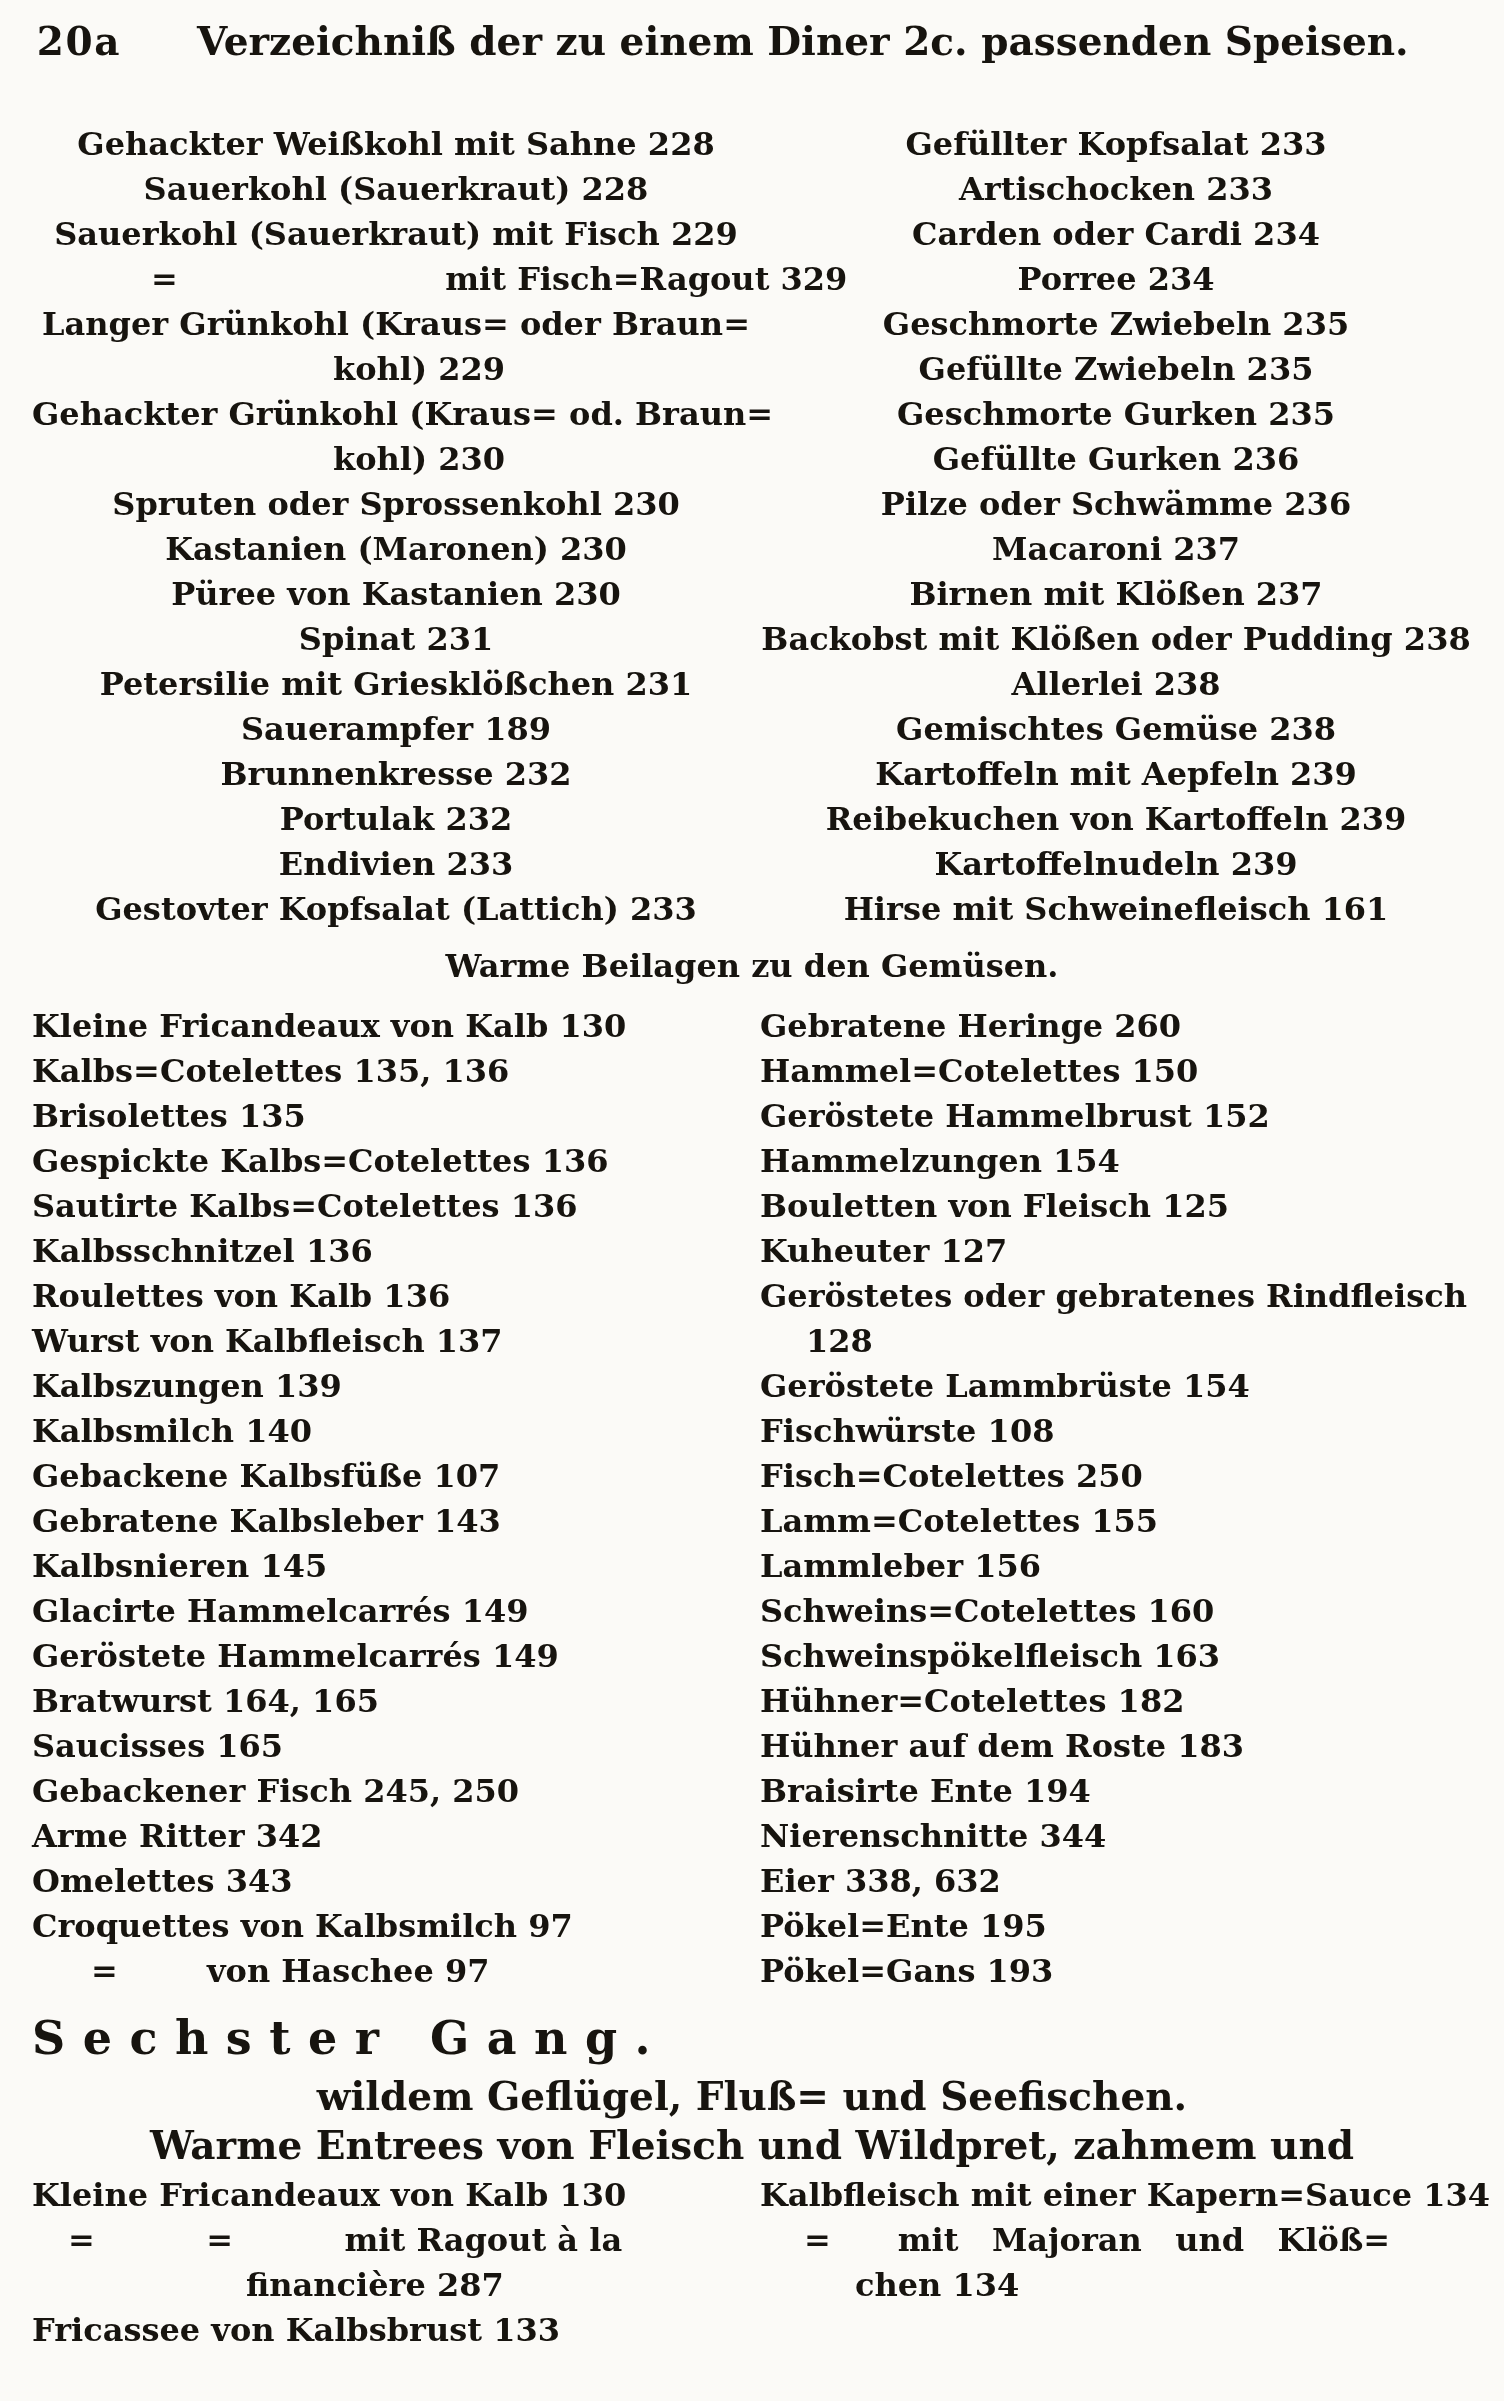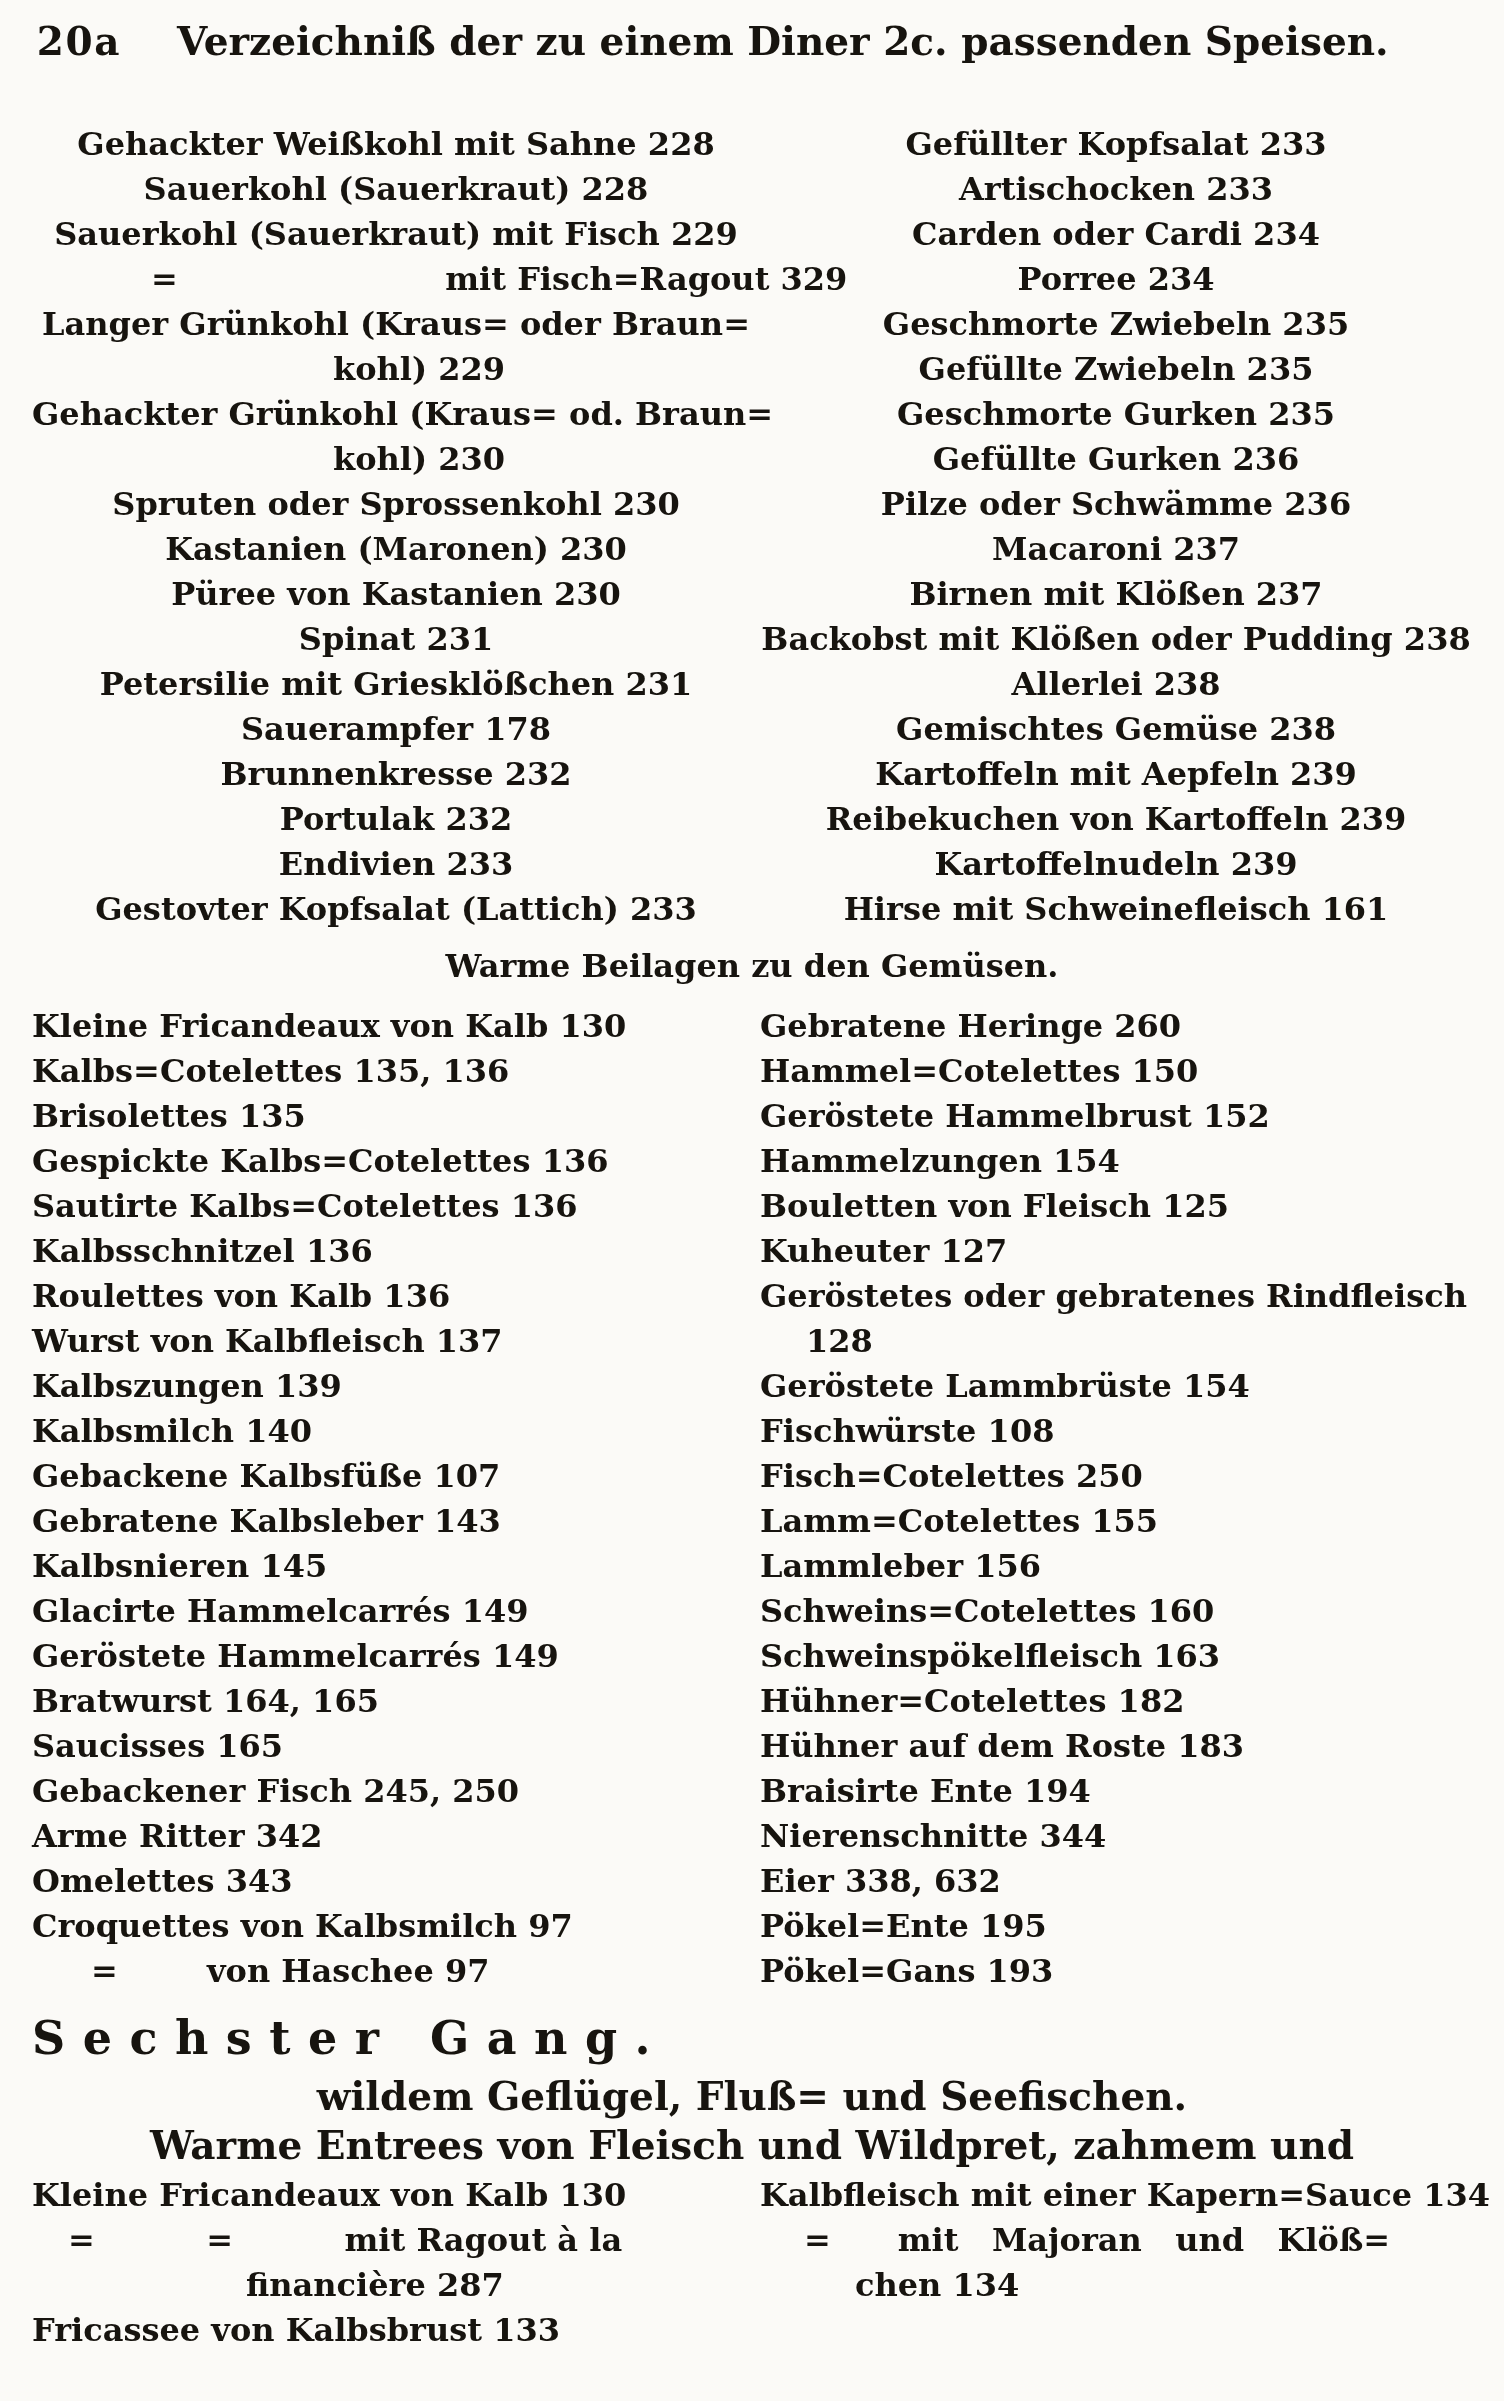--- a/index.html
+++ b/index.html
@@ -14,21 +14,21 @@
     width: 1504px;
     height: 2401px;
     padding: 17.4px 32px 0 32px;
     font-family: "DejaVu Serif", serif;
     font-weight: 700;
     color: #17140f;
   }
   .header {
     display: flex;
     align-items: baseline;
-    gap: 56px;
+    gap: 76px;
     font-size: 39px;
     line-height: 48px;
     padding-left: 4.7px;
   }
   .pagenum { letter-spacing: 1.6px; }
   .cols {
     display: grid;
     grid-template-columns: 728px 1fr;
   }
   .cols.s1 { margin-top: 57px; text-align: center; }
@@ -82,21 +82,21 @@
         <div class="line i150">=                        mit Fisch=Ragout 329</div>
         <div class="line">Langer Grünkohl (Kraus= oder Braun=</div>
         <div class="line hang">kohl) 229</div>
         <div class="line">Gehackter Grünkohl (Kraus= od. Braun=</div>
         <div class="line hang">kohl) 230</div>
         <div class="line">Spruten oder Sprossenkohl 230</div>
         <div class="line">Kastanien (Maronen) 230</div>
         <div class="line">Püree von Kastanien 230</div>
         <div class="line">Spinat 231</div>
         <div class="line">Petersilie mit Griesklößchen 231</div>
-        <div class="line">Sauerampfer 178</div>
+        <div class="line">Sauerampfer 189</div>
         <div class="line">Brunnenkresse 232</div>
         <div class="line">Portulak 232</div>
         <div class="line">Endivien 233</div>
         <div class="line">Gestovter Kopfsalat (Lattich) 233</div>
       </div>
     <div class="col">
         <div class="line">Gefüllter Kopfsalat 233</div>
         <div class="line">Artischocken 233</div>
         <div class="line">Carden oder Cardi 234</div>
         <div class="line">Porree 234</div>

